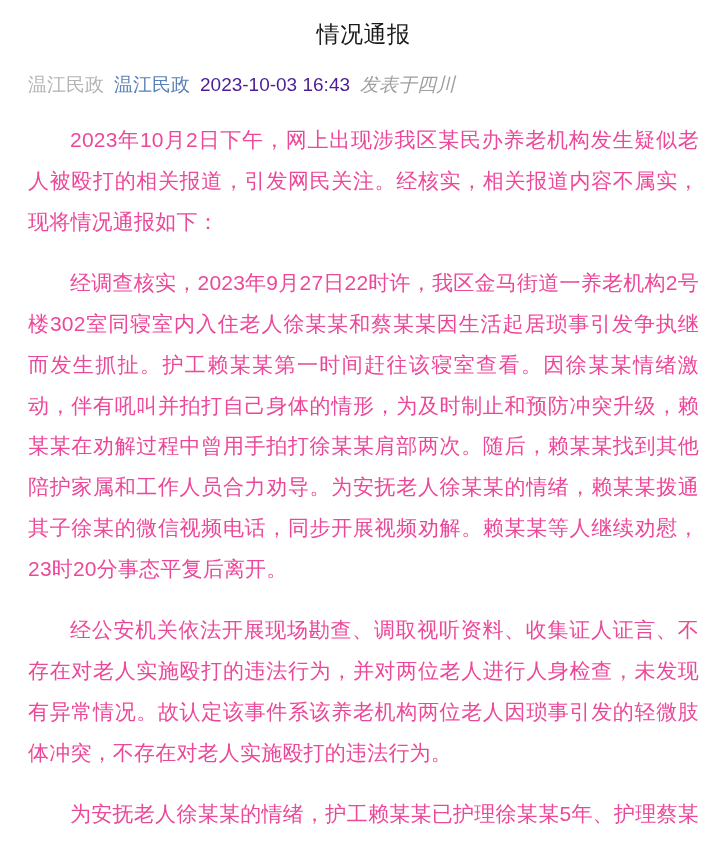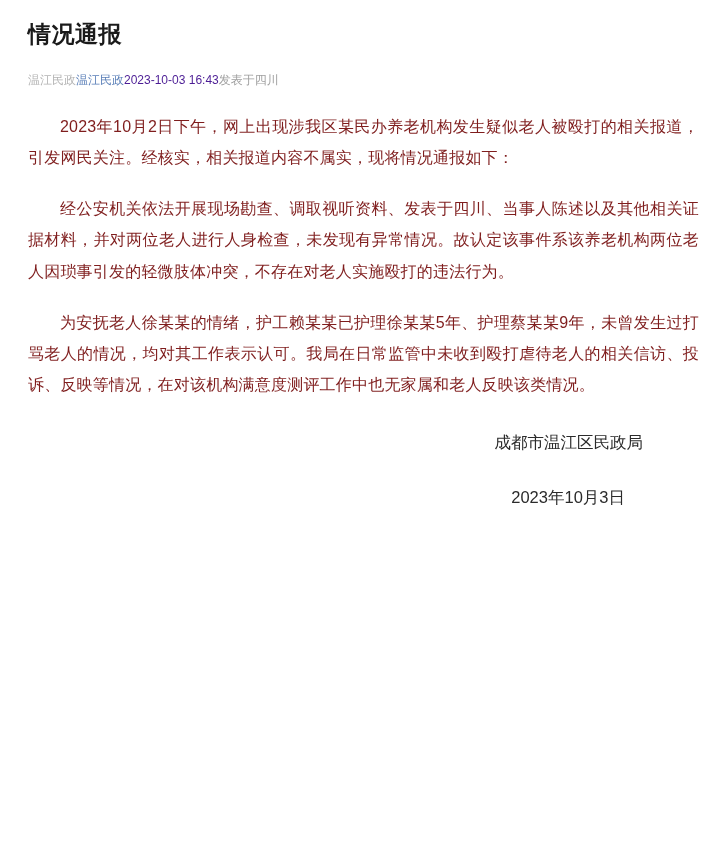--- a/index.html
+++ b/index.html
@@ -13,51 +13,53 @@
     font-family: "Liberation Sans", sans-serif;
     color: #222222;
   }
   .page {
     width: 727px;
     box-sizing: border-box;
     padding: 16px 28px 24px 28px;
   }
   .title {
     font-size: 23px;
-    font-weight: bold;
+    font-weight: normal;
     color: #1a1a1a;
     letter-spacing: 0.5px;
     line-height: 1.3;
     margin: 4px 0 22px 0;
+    text-align: center;
   }
   .meta {
     display: flex;
     align-items: center;
     flex-wrap: wrap;
-    gap: 0;
-    font-size: 12px;
+    gap: 10px;
+    font-size: 19px;
     color: #9a9a9a;
     margin-bottom: 22px;
   }
   .meta .account-gray {
     color: #b4b4b4;
   }
   .meta .account-link {
     color: #5a7fb8;
   }
   .meta .date {
     color: #4c1d95;
   }
   .meta .location {
     color: #9f9f9f;
+    font-style: italic;
   }
   .body p {
-    font-size: 16px;
+    font-size: 21px;
     line-height: 1.95;
-    color: #7f1d1d;
+    color: #ec4899;
     margin: 0 0 20px 0;
     text-align: justify;
     text-indent: 2em;
     letter-spacing: 0.2px;
   }
   .signature {
     margin-top: 26px;
     font-size: 16.5px;
     line-height: 2;
     color: #2b2b2b;
@@ -78,21 +80,22 @@
 
   <div class="meta">
     <span class="account-gray">温江民政</span>
     <span class="account-link">温江民政</span>
     <span class="date">2023-10-03 16:43</span>
     <span class="location">发表于四川</span>
   </div>
 
   <div class="body">
     <p>2023年10月2日下午，网上出现涉我区某民办养老机构发生疑似老人被殴打的相关报道，引发网民关注。经核实，相关报道内容不属实，现将情况通报如下：</p>
-    <p>经公安机关依法开展现场勘查、调取视听资料、发表于四川、当事人陈述以及其他相关证据材料，并对两位老人进行人身检查，未发现有异常情况。故认定该事件系该养老机构两位老人因琐事引发的轻微肢体冲突，不存在对老人实施殴打的违法行为。</p>
+    <p>经调查核实，2023年9月27日22时许，我区金马街道一养老机构2号楼302室同寝室内入住老人徐某某和蔡某某因生活起居琐事引发争执继而发生抓扯。护工赖某某第一时间赶往该寝室查看。因徐某某情绪激动，伴有吼叫并拍打自己身体的情形，为及时制止和预防冲突升级，赖某某在劝解过程中曾用手拍打徐某某肩部两次。随后，赖某某找到其他陪护家属和工作人员合力劝导。为安抚老人徐某某的情绪，赖某某拨通其子徐某的微信视频电话，同步开展视频劝解。赖某某等人继续劝慰，23时20分事态平复后离开。</p>
+    <p>经公安机关依法开展现场勘查、调取视听资料、收集证人证言、不存在对老人实施殴打的违法行为，并对两位老人进行人身检查，未发现有异常情况。故认定该事件系该养老机构两位老人因琐事引发的轻微肢体冲突，不存在对老人实施殴打的违法行为。</p>
     <p>为安抚老人徐某某的情绪，护工赖某某已护理徐某某5年、护理蔡某某9年，未曾发生过打骂老人的情况，均对其工作表示认可。我局在日常监管中未收到殴打虐待老人的相关信访、投诉、反映等情况，在对该机构满意度测评工作中也无家属和老人反映该类情况。</p>
   </div>
 
   <div class="signature">
     <div>成都市温江区民政局</div>
     <div class="date-line">2023年10月3日</div>
   </div>
 
 </div>
 

